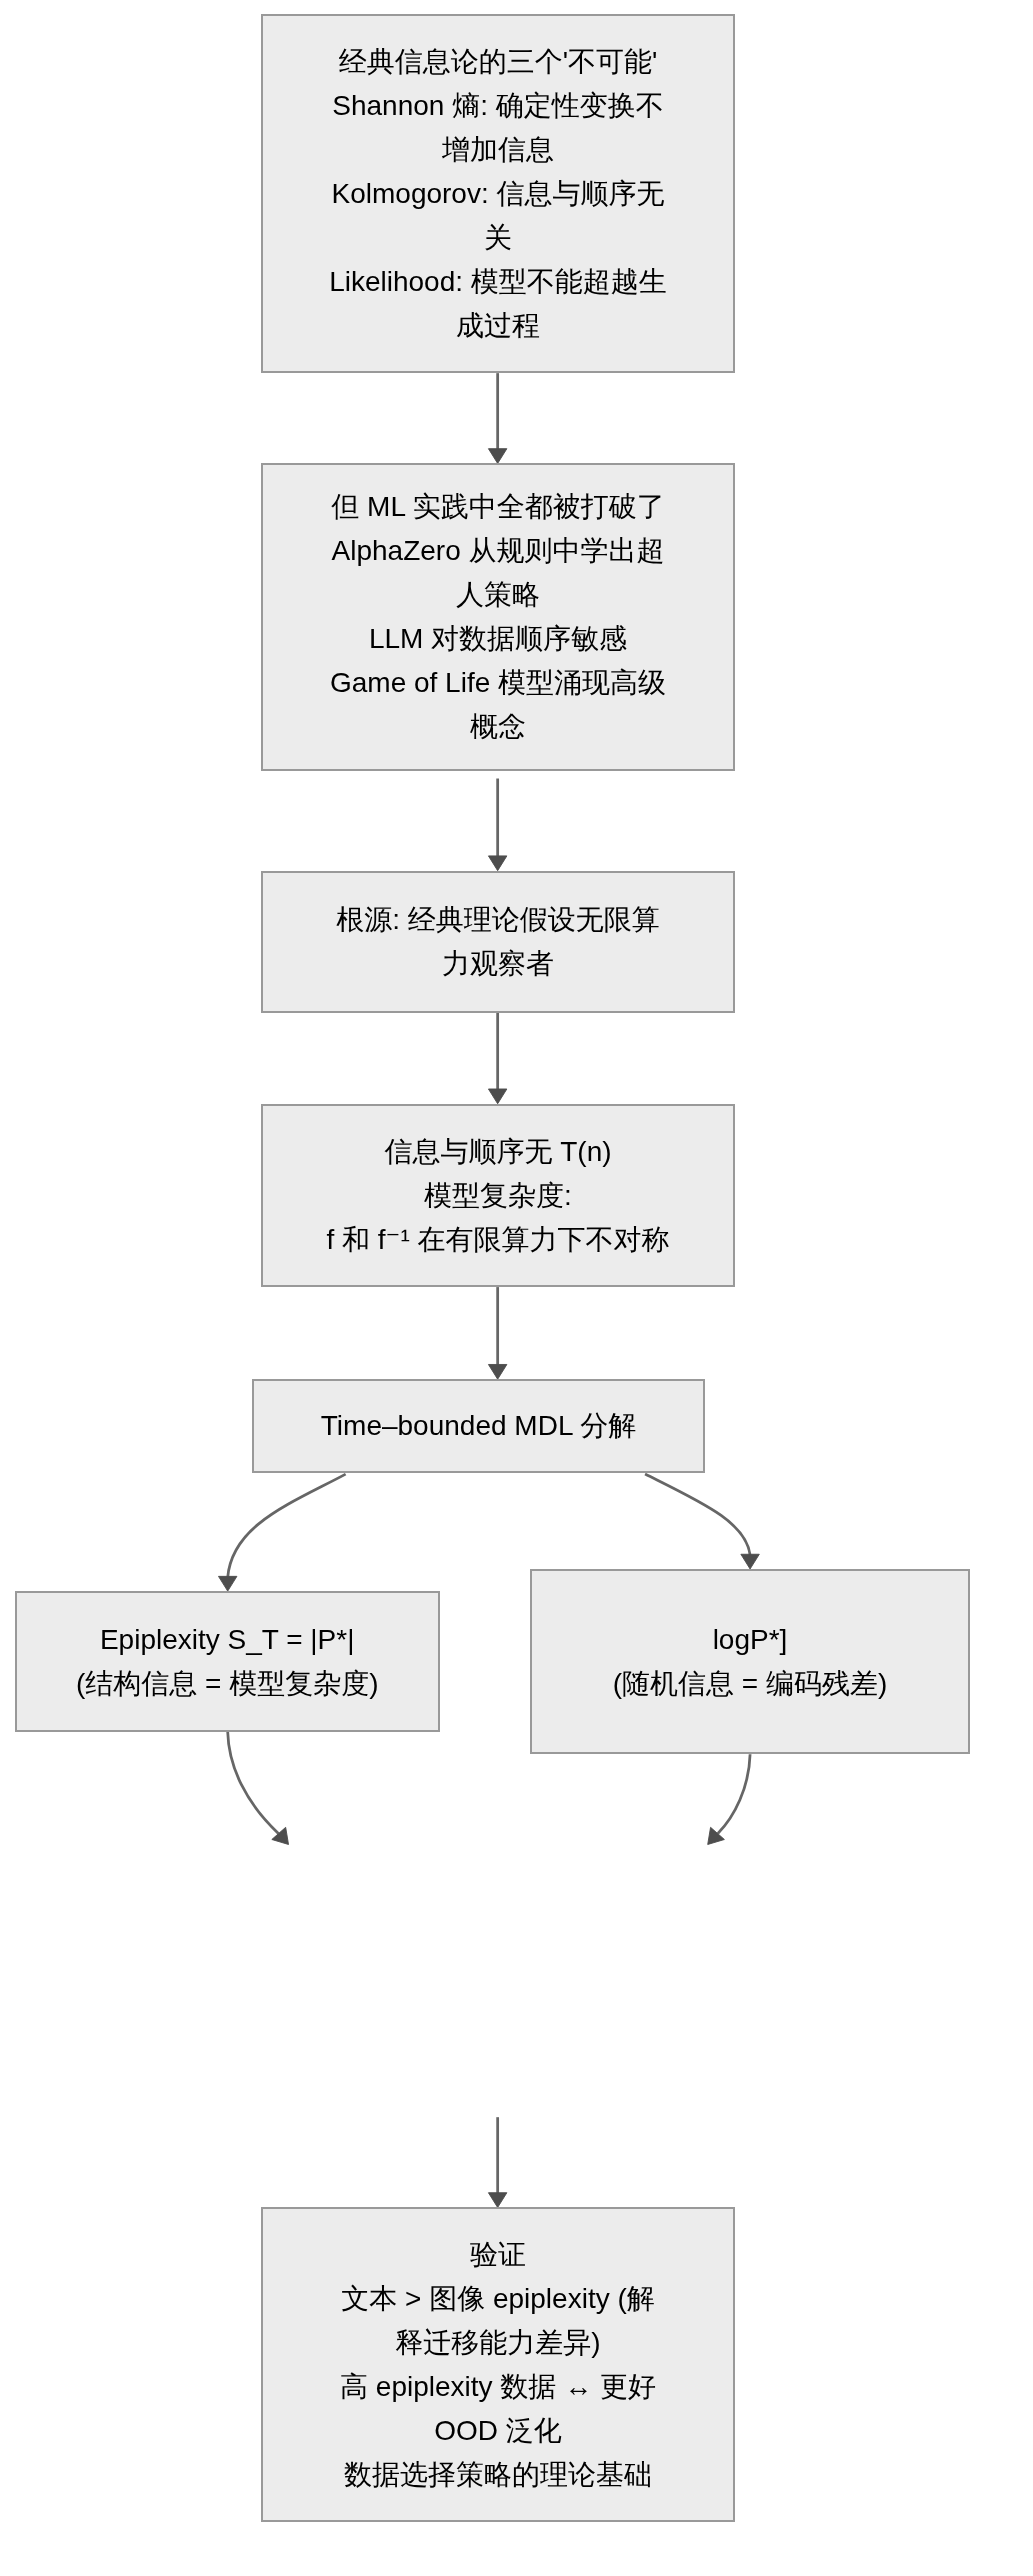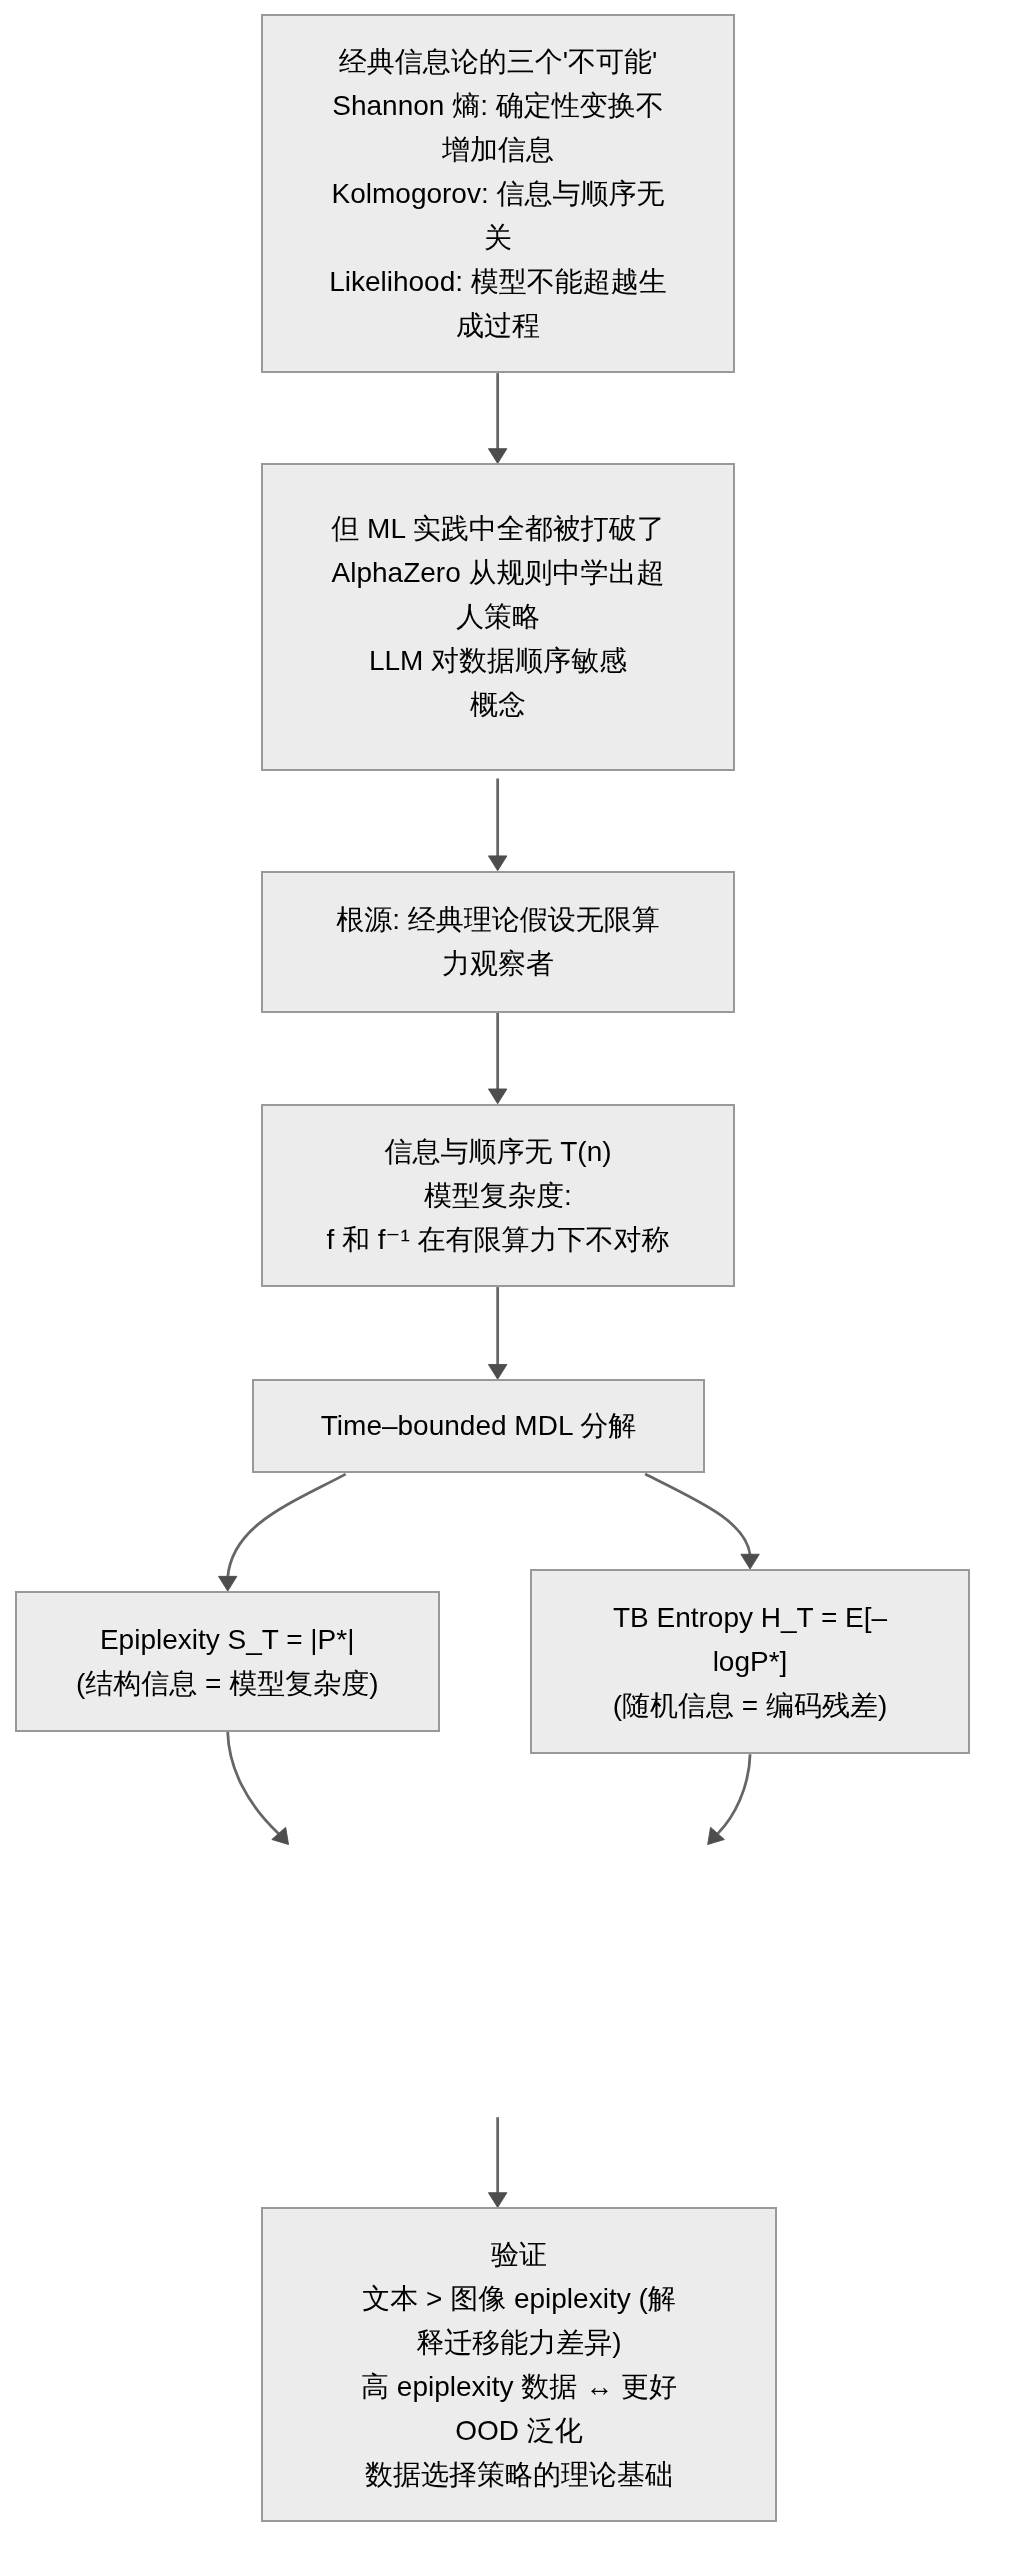--- a/index.html
+++ b/index.html
@@ -64,20 +64,21 @@
     <div class="line">关</div>
     <div class="line">Likelihood: 模型不能超越生</div>
     <div class="line">成过程</div>
   </div>
 
   <div class="node" style="left:261px;top:463px;width:474px;height:308px">
     <div class="line">但 ML 实践中全都被打破了</div>
     <div class="line">AlphaZero 从规则中学出超</div>
     <div class="line">人策略</div>
     <div class="line">LLM 对数据顺序敏感</div>
+    <div class="line">Game of Life 模型涌现高级</div>
     <div class="line">概念</div>
   </div>
 
   <div class="node" style="left:261px;top:871px;width:474px;height:142px">
     <div class="line">根源: 经典理论假设无限算</div>
     <div class="line">力观察者</div>
   </div>
 
   <div class="node" style="left:261px;top:1104px;width:474px;height:183px">
     <div class="line">信息与顺序无 T(n)</div>
@@ -88,27 +89,26 @@
   <div class="node" style="left:252px;top:1379px;width:453px;height:94px">
     <div class="line">Time–bounded MDL 分解</div>
   </div>
 
   <div class="node" style="left:14.7px;top:1591px;width:425px;height:141px">
     <div class="line">Epiplexity S_T = |P*|</div>
     <div class="line">(结构信息 = 模型复杂度)</div>
   </div>
 
   <div class="node" style="left:530px;top:1569px;width:440px;height:185px">
-    <div class="line">TB Entropy H_T = E[–</div>
     <div class="line">logP*]</div>
     <div class="line">(随机信息 = 编码残差)</div>
   </div>
 
 
-  <div class="node" style="left:261px;top:2207px;width:516px;height:315px">
+  <div class="node" style="left:261px;top:2207px;width:474px;height:315px">
     <div class="line">验证</div>
     <div class="line">文本 &gt; 图像 epiplexity (解</div>
     <div class="line">释迁移能力差异)</div>
     <div class="line">高 epiplexity 数据 ↔ 更好</div>
     <div class="line">OOD 泛化</div>
     <div class="line">数据选择策略的理论基础</div>
   </div>
 
 </div>
 

